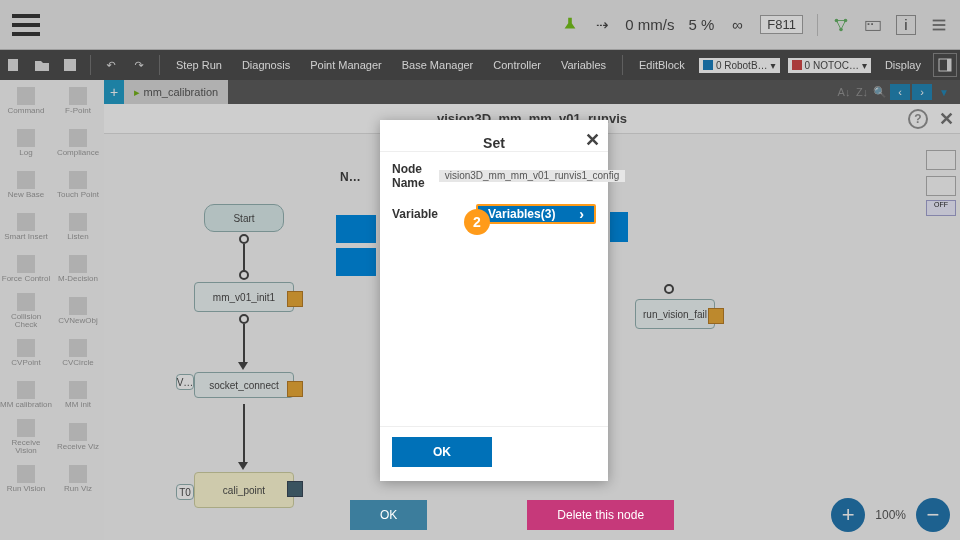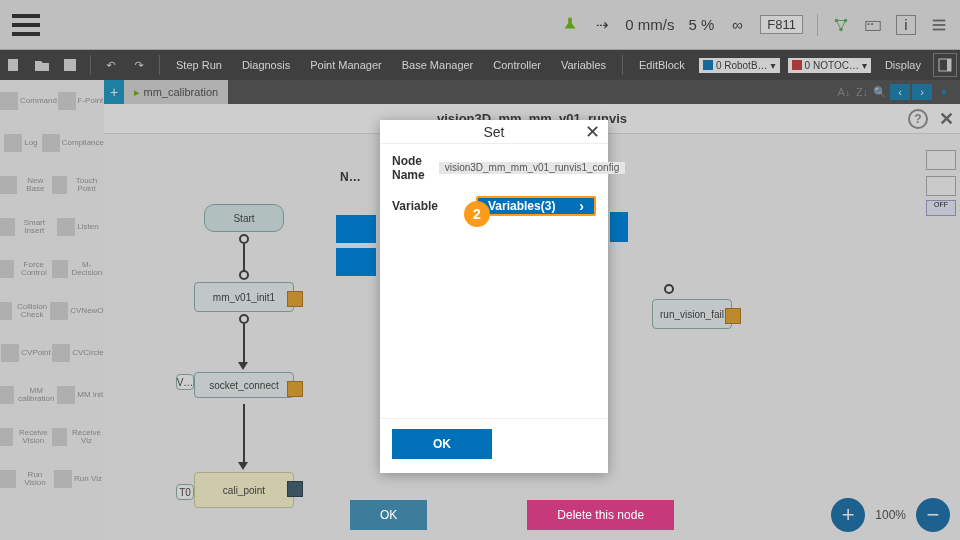--- a/index.html
+++ b/index.html
@@ -23,21 +23,21 @@
 .mbadge{background:#fff;color:#333;padding:2px 4px;margin:4px 4px;display:flex;align-items:center;gap:3px;font-size:10px}
 .mbadge .sq{width:10px;height:10px;background:#0071b8}
 
 
 .content{display:flex;height:460px;position:relative}
 
 
 .toolbox{width:104px;background:#f2f2f2;display:flex;flex-direction:column;font-size:8px;color:#555;position:relative}
 .toolbox:before{content:"";position:absolute;inset:0;background:rgba(255,255,255,.35);pointer-events:none;z-index:2}
 .trow{display:flex;height:42px}
-.tcell{flex:1;display:flex;flex-direction:row;align-items:center;justify-content:center;gap:2px;text-align:center;line-height:1}
+.tcell{flex:1;display:flex;flex-direction:column;align-items:center;justify-content:center;gap:2px;text-align:center;line-height:1}
 .tcell .ic{width:18px;height:18px;background:#888;opacity:.5}
 
 
 .canvas{flex:1;background:#f7f7f7;position:relative}
 .tabstrip{height:24px;background:#4a4a4a;display:flex;align-items:center;font-size:11px;color:#ddd}
 .tabstrip .plus{width:20px;height:24px;background:#0a93c4;color:#fff;display:flex;align-items:center;justify-content:center;font-size:14px}
 .tabstrip .tab{padding:0 10px;background:#d6d6d6;color:#444;height:24px;display:flex;align-items:center}
 .tabstrip .tabtools{margin-left:auto;display:flex;gap:2px;padding-right:6px;color:#888}
 .tabtools .tt{width:16px;height:16px;display:flex;align-items:center;justify-content:center;font-size:11px;border:1px solid transparent}
 .tabtools .arrow{background:#0a7ab0;color:#fff;width:20px}
@@ -73,21 +73,21 @@
 .zbtn{width:34px;height:34px;border-radius:50%;display:flex;align-items:center;justify-content:center;color:#fff;font-size:22px}
 .zbtn.plus{background:#0a68a8}
 .zbtn.minus{background:#0a68a8}
 .zpct{font-size:12px;color:#444}
 
 
 .dim{position:absolute;left:0;top:0;width:100%;height:100%;background:rgba(80,80,80,.28);pointer-events:none;z-index:5}
 
 
 .dlg{position:absolute;left:380px;top:120px;width:228px;background:#fff;z-index:10;box-shadow:0 2px 12px rgba(0,0,0,.3)}
-.dlg-hdr{height:24px;display:flex;align-items:center;justify-content:center;font-size:14px;font-weight:400;color:#333;position:relative;border-bottom:1px solid #eee}
+.dlg-hdr{height:32px;display:flex;align-items:flex-end;justify-content:center;font-size:14px;font-weight:700;color:#333;position:relative;border-bottom:1px solid #eee}
 .dlg-hdr .cls{position:absolute;right:8px;font-size:18px;color:#444;cursor:pointer}
 .dlg-body{padding:10px 12px 8px;font-size:12px}
 .dlg-row{display:flex;align-items:center;margin-bottom:14px;gap:14px}
 .dlg-lbl{width:70px;font-weight:600;font-size:12px;color:#333}
 .dlg-val{flex:1;background:#e6e6e6;padding:0 6px;font-size:10px;color:#555;line-height:1.2;text-align:center}
 .var-wrap{flex:1;position:relative;border:2px solid #ff9b1a;border-radius:2px}
 .var-btn{background:#0071b8;color:#fff;padding:0 10px;display:flex;align-items:center;justify-content:space-between;font-size:12px;font-weight:600}
 .var-btn .chev{font-size:14px}
 .step-badge{position:absolute;left:-14px;top:3px;width:26px;height:26px;background:#ff9b1a;border-radius:50%;display:flex;align-items:center;justify-content:center;color:#fff;font-weight:700;font-size:14px;z-index:11}
 .dlg-ft{padding:10px 12px 14px;border-top:1px solid #eee}
@@ -353,21 +353,21 @@
       <div class="farrow" style="left:134px;top:328px"></div>
       <div class="fnode" style="left:90px;top:338px;width:100px;height:36px;background:#fffad0;border-color:#cc9">
           <span>cali_point</span>
           <div class="badge" style="background:#356;border-color:#234"></div>
         </div>
       <div class="fnode" style="left:72px;top:350px;width:18px;height:16px;background:#fff">
           <span>T0</span>
         </div>
 
       <div class="fdot" style="left:560px;top:150px"></div>
-      <div class="fnode" style="left:548px;top:165px;width:80px;height:30px">
+      <div class="fnode" style="left:531px;top:165px;width:80px;height:30px">
           <span>run_vision_fail</span>
           <div class="badge"></div>
         </div>
     </div>
 
     <div class="zoom">
       <div class="zbtn plus">+</div>
       <span class="zpct">100%</span>
       <div class="zbtn minus">−</div>
     </div>

